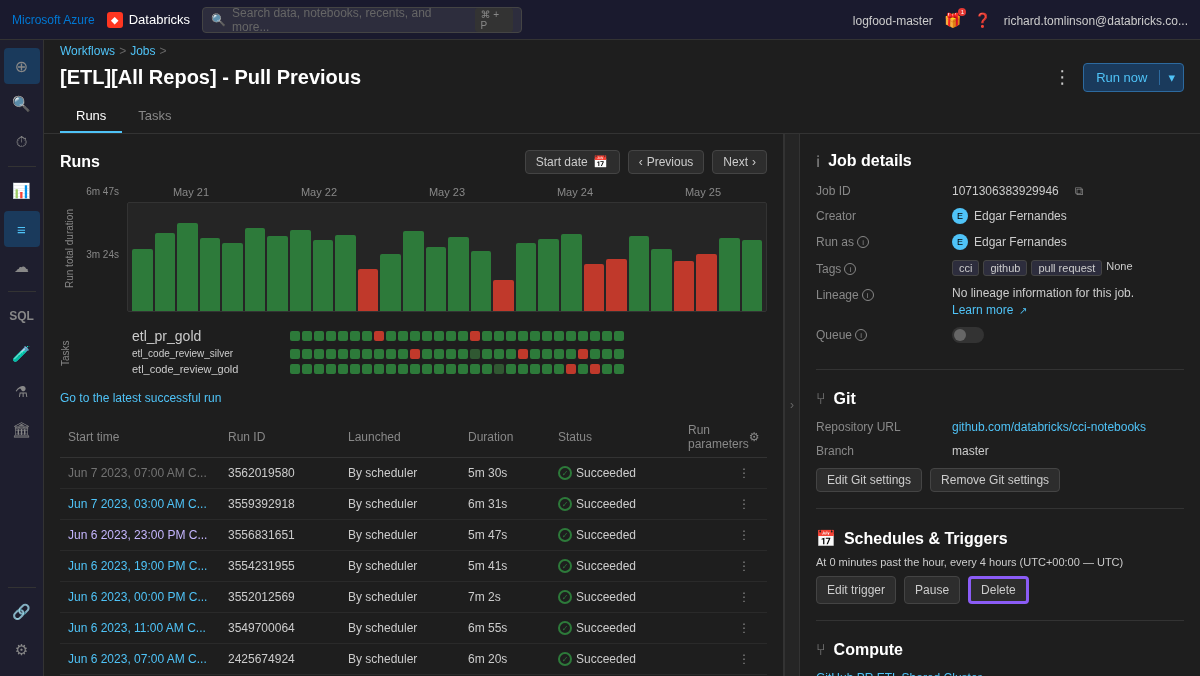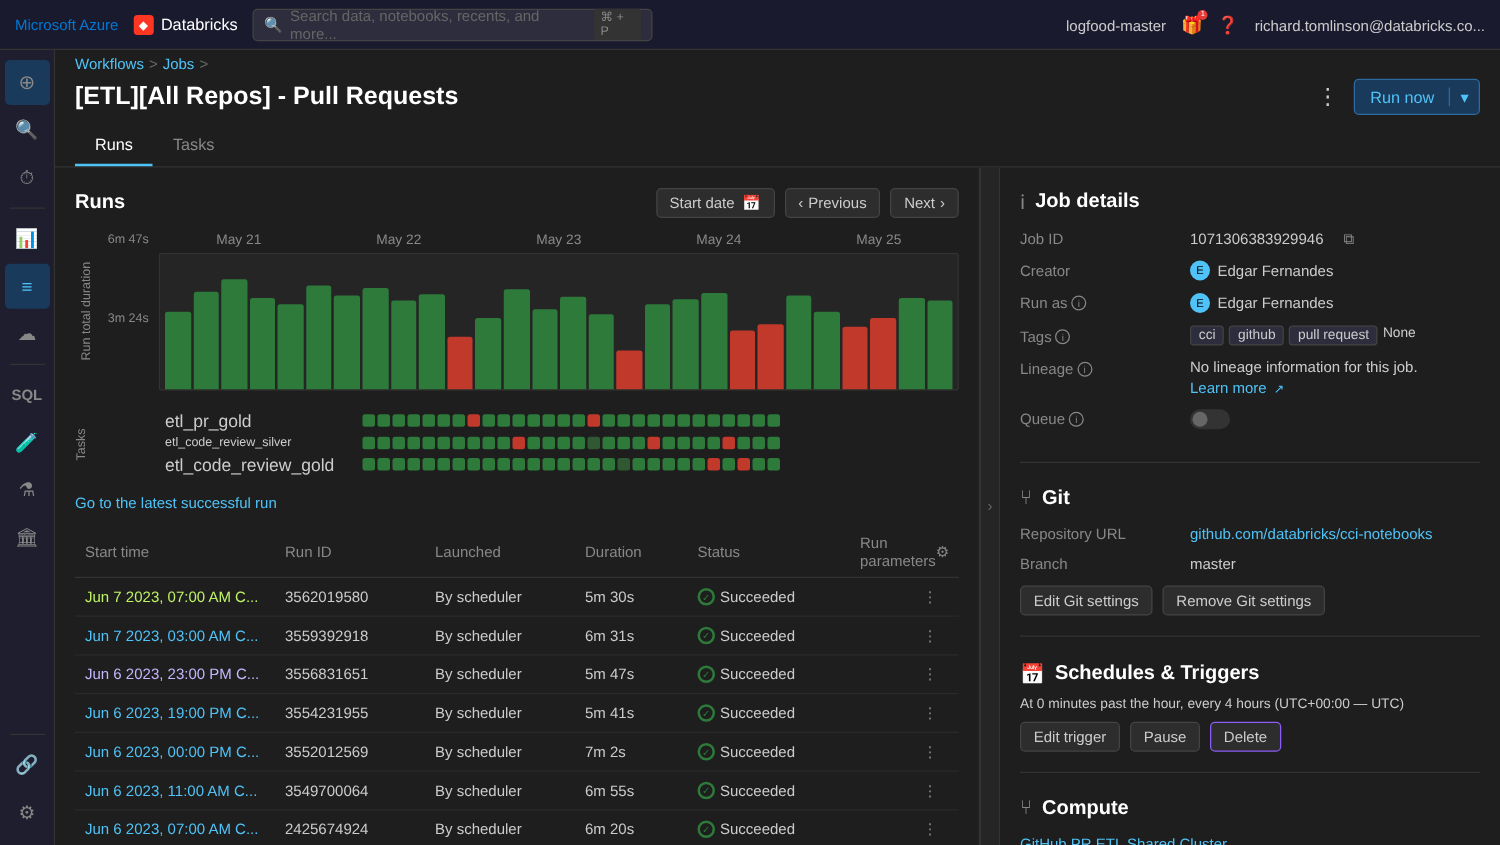--- a/index.html
+++ b/index.html
@@ -52,21 +52,21 @@
   <div style="flex:1;display:flex;flex-direction:column;overflow:hidden;background:#1e1e1e;">
 
     <div style="padding:4px 16px;font-size:12px;display:flex;align-items:flex-start;gap:4px;">
       <span style="color:#4fc3f7;cursor:pointer;">Workflows</span>
       <span style="color:#666;">&gt;</span>
       <span style="color:#4fc3f7;cursor:pointer;">Jobs</span>
       <span style="color:#666;">&gt;</span>
     </div>
 
     <div style="padding:0 16px 8px 16px;display:flex;align-items:center;justify-content:space-between;">
-      <h1 style="font-size:20px;font-weight:600;color:#fff;">[ETL][All Repos] - Pull Requests</h1>
+      <h1 style="font-size:20px;font-weight:600;color:#fff;">[ETL][All Repos] - Pull Previous</h1>
       <div style="display:flex;align-items:center;gap:8px;">
         <button style="background:none;border:none;color:#ccc;cursor:pointer;font-size:18px;padding:4px;">⋮</button>
         <button style="background:#1a3a5c;border:1px solid #2d6a9f;color:#4fc3f7;border-radius:4px;padding:6px 0;font-size:13px;display:flex;align-items:center;cursor:pointer;">
           <span style="padding:0 12px;">Run now</span>
           <span style="border-left:1px solid #2d6a9f;padding:0 8px;">▾</span>
         </button>
       </div>
     </div>
 
     <div style="display:flex;padding:0 16px;border-bottom:1px solid #333;">
@@ -212,21 +212,21 @@
                     <div style="width: 10px; height: 10px; border-radius: 2px; cursor: pointer; background: rgb(45, 122, 58);"></div>
                     <div style="width: 10px; height: 10px; border-radius: 2px; cursor: pointer; background: rgb(45, 122, 58);"></div>
                     <div style="width: 10px; height: 10px; border-radius: 2px; cursor: pointer; background: rgb(45, 122, 58);"></div>
                     <div style="width: 10px; height: 10px; border-radius: 2px; cursor: pointer; background: rgb(192, 57, 43);"></div>
                     <div style="width: 10px; height: 10px; border-radius: 2px; cursor: pointer; background: rgb(45, 122, 58);"></div>
                     <div style="width: 10px; height: 10px; border-radius: 2px; cursor: pointer; background: rgb(45, 122, 58);"></div>
                     <div style="width: 10px; height: 10px; border-radius: 2px; cursor: pointer; background: rgb(45, 122, 58);"></div>
                   </div>
               </div>
               <div style="display:flex;align-items:center;gap:8px;margin-bottom:4px;">
-                <span style="font-size:14px;color:#ccc;min-width:150px;">etl_code_review_gold</span>
+                <span style="font-size:11px;color:#ccc;min-width:150px;">etl_code_review_gold</span>
                 <div style="display:flex;gap:2px;" id="task-dots-row2">
                     <div style="width: 10px; height: 10px; border-radius: 2px; cursor: pointer; background: rgb(45, 122, 58);"></div>
                     <div style="width: 10px; height: 10px; border-radius: 2px; cursor: pointer; background: rgb(45, 122, 58);"></div>
                     <div style="width: 10px; height: 10px; border-radius: 2px; cursor: pointer; background: rgb(45, 122, 58);"></div>
                     <div style="width: 10px; height: 10px; border-radius: 2px; cursor: pointer; background: rgb(45, 122, 58);"></div>
                     <div style="width: 10px; height: 10px; border-radius: 2px; cursor: pointer; background: rgb(45, 122, 58);"></div>
                     <div style="width: 10px; height: 10px; border-radius: 2px; cursor: pointer; background: rgb(45, 122, 58);"></div>
                     <div style="width: 10px; height: 10px; border-radius: 2px; cursor: pointer; background: rgb(45, 122, 58);"></div>
                     <div style="width: 10px; height: 10px; border-radius: 2px; cursor: pointer; background: rgb(45, 122, 58);"></div>
                     <div style="width: 10px; height: 10px; border-radius: 2px; cursor: pointer; background: rgb(45, 122, 58);"></div>
@@ -262,21 +262,21 @@
             <span>Start time</span>
             <span>Run ID</span>
             <span>Launched</span>
             <span>Duration</span>
             <span>Status</span>
             <span>Run parameters</span>
             <span style="cursor:pointer;">⚙</span>
           </div>
           <div id="table-rows">
               <div style="display: grid; grid-template-columns: 160px 120px 120px 90px 130px 1fr 30px; padding: 8px; border-bottom: 1px solid rgb(42, 42, 42); font-size: 12px; color: rgb(204, 204, 204); align-items: center;">
-    <span style="color:#bef264;cursor:pointer;">Jun 7 2023, 07:00 AM C...</span>
+    <span style="color:#737373;cursor:pointer;">Jun 7 2023, 07:00 AM C...</span>
     <span>3562019580</span>
     <span>By scheduler</span>
     <span>5m 30s</span>
     <span style="display:flex;align-items:center;gap:4px;">
       <span style="width:14px;height:14px;border-radius:50%;border:2px solid #2d7a3a;display:inline-flex;align-items:center;justify-content:center;font-size:8px;color:#2d7a3a;flex-shrink:0;">✓</span>
       Succeeded
     </span>
     <span></span>
     <span style="cursor:pointer;color:#888;text-align:center;">⋮</span>
   </div>
@@ -443,21 +443,21 @@
 
         <div style="margin-bottom:20px;border-bottom:1px solid #333;padding-bottom:16px;">
           <div style="display:flex;align-items:center;gap:8px;margin-bottom:8px;">
             <span style="color:#888;font-size:16px;">📅</span>
             <span style="font-size:16px;font-weight:600;color:#fff;">Schedules &amp; Triggers</span>
           </div>
           <div style="font-size:11px;color:#ccc;margin-bottom:8px;">At 0 minutes past the hour, every 4 hours (UTC+00:00 — UTC)</div>
           <div style="display:flex;gap:8px;">
             <button style="background:#2d2d2d;border:1px solid #444;color:#ccc;border-radius:4px;padding:4px 10px;font-size:12px;cursor:pointer;">Edit trigger</button>
             <button style="background:#2d2d2d;border:1px solid #444;color:#ccc;border-radius:4px;padding:4px 10px;font-size:12px;cursor:pointer;">Pause</button>
-            <button style="background:#2d2d2d;border:1px solid #8b5cf6;color:#ccc;border-radius:4px;padding:4px 10px;font-size:12px;cursor:pointer;">Delete</button>
+            <button style="background:#2d2d2d;border:3px solid #8b5cf6;color:#ccc;border-radius:4px;padding:4px 10px;font-size:12px;cursor:pointer;">Delete</button>
           </div>
         </div>
 
         <div style="margin-bottom:20px;">
           <div style="display:flex;align-items:center;gap:8px;margin-bottom:12px;">
             <span style="color:#888;font-size:16px;">⑂</span>
             <span style="font-size:16px;font-weight:600;color:#fff;">Compute</span>
           </div>
           <div style="display:flex;align-items:flex-start;gap:8px;">
 

